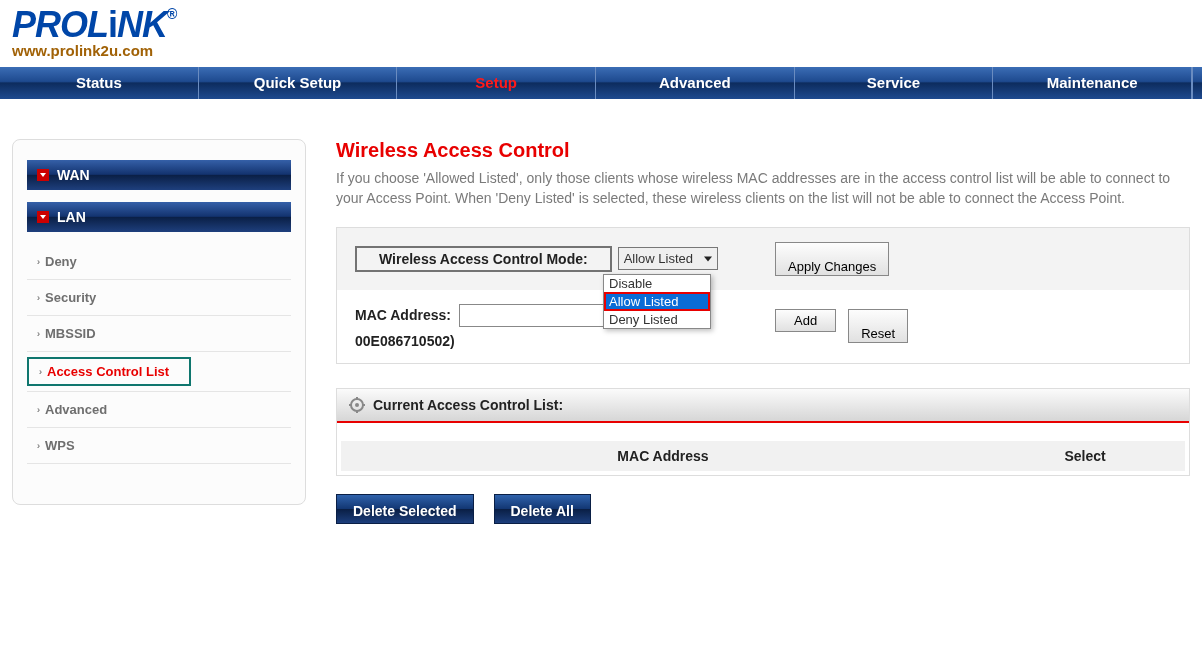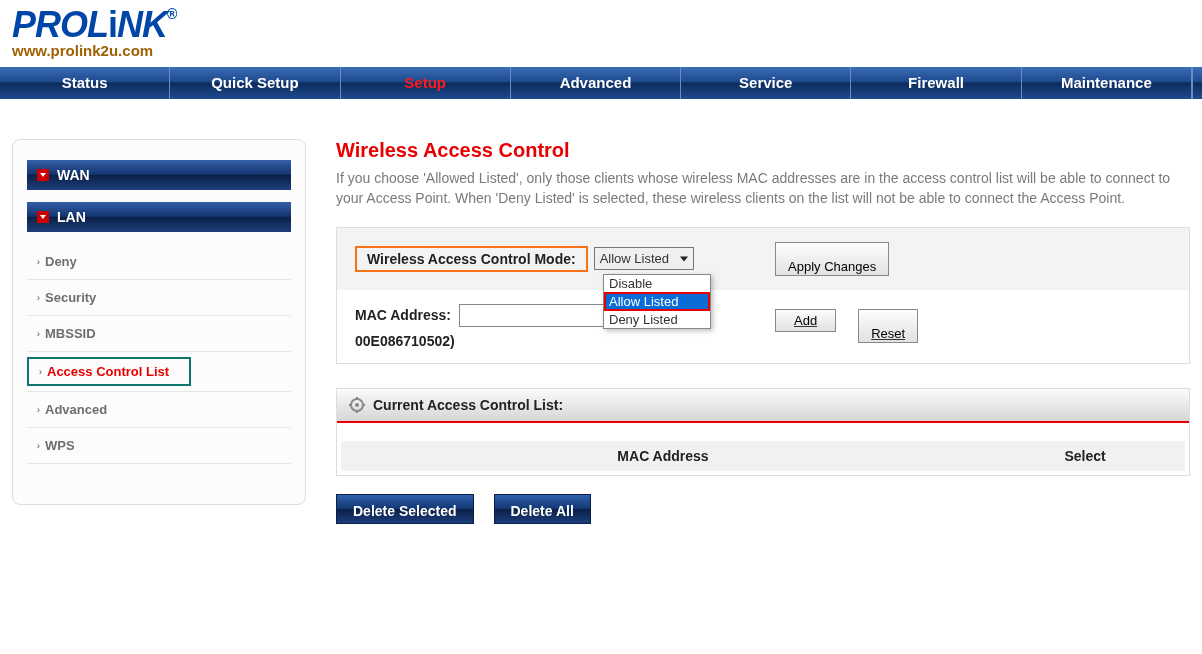--- a/index.html
+++ b/index.html
@@ -22,21 +22,21 @@
 .side-sub.selected { color: #e80000; }
 .red-frame { border: 2px solid #0f766e; display:inline-block; }
 .content { flex: 1; }
 .page-title { color: #e80000; font-size: 20px; font-weight: bold; margin-bottom: 6px; }
 .desc { color: #7a7a7a; line-height: 1.45; margin-bottom: 18px; }
 .form-box { border: 1px solid #ddd; }
 .form-row { display: flex; align-items: center; padding: 14px 18px; }
 .form-row.alt { background: #f3f3f3; }
 .form-left { width: 420px; display:flex; align-items:center; flex-wrap: wrap; gap:6px; position:relative; }
 .form-label { font-weight: bold; color: #222; }
-.red-inline { border: 2px solid #f97316; padding: 3px 10px; }
+.red-inline { border: 2px solid #737373; padding: 3px 22px; }
 .sel-box { border:1px solid #777; background:#efefef; height:23px; font-size:13px; padding:0 18px 0 5px; position:relative; display:inline-flex; align-items:center; cursor:pointer; min-width:100px; }
 .sel-box::after { content:''; position:absolute; right:5px; top:50%; transform:translateY(-50%); border-left:4px solid transparent; border-right:4px solid transparent; border-top:5px solid #222; }
 .dropdown-open { position:absolute; top:28px; left:248px; width:108px; background:#fff; border:1px solid #888; box-shadow:2px 2px 5px rgba(0,0,0,0.25); z-index:10; font-size:13px; }
 .drop-opt { padding:1px 5px; cursor:pointer; }
 .drop-opt.hl { background:#0a6cd6; color:#fff; border:2px solid #e80000; padding: 0px 3px;}
 .text-input { height: 23px; border:1px solid #888; width: 180px; padding:0 4px; font-size:13px; }
 .std-btn { height:23px; background: linear-gradient(to bottom,#fdfdfd,#e1e1e1); border:1px solid #888; font-size:13px; padding:16px 12px; cursor:pointer; }
 .acl-box { border:1px solid #ddd; margin-top:24px; }
 .acl-head { display:flex; align-items:center; background: linear-gradient(to bottom,#fbfbfb,#d6d6d6); border-bottom:2px solid #e80000; height:34px; padding:0 12px; font-weight:bold; color:#222; }
 .acl-head svg { margin-right:8px; }
@@ -57,21 +57,20 @@
   </div>
   <div class="url">www.prolink2u.com</div>
 </div>
 
 <div class="navbar">
   <div class="nav-item">Status</div>
   <div class="nav-item">Quick Setup</div>
   <div class="nav-item active">Setup</div>
   <div class="nav-item">Advanced</div>
   <div class="nav-item">Service</div>
-  <div class="nav-item">Firewall</div>
   <div class="nav-item">Maintenance</div>
   <div class="nav-cap"></div>
 </div>
 
 <div class="layout">
   <div class="sidebar">
     <div class="side-main">
       <svg width="12" height="12">
           <rect width="12" height="12" fill="#c00"></rect>
           <path d="M3 4 L6 8 L9 4 Z" fill="#fff"></path>
@@ -139,21 +138,21 @@
       <div class="form-row">
         <div class="form-left" style="flex-direction:row; align-items:flex-start;">
           <div style="display:flex; flex-direction:column; gap:6px;">
             <div style="display:flex; align-items:center; gap:8px;">
               <span class="form-label">MAC Address:</span>
               <input class="text-input" value="" style="">
             </div>
             <span class="mac-hint">00E086710502)</span>
           </div>
         </div>
-        <div class="form-right" style="display:flex; gap:22px;text-decoration:underline;">
+        <div class="form-right" style="display:flex; gap:12px;">
           <button class="std-btn" style="padding:0 18px;">Add</button>
           <button class="std-btn">Reset</button>
         </div>
       </div>
     </div>
 
     <div class="acl-box">
       <div class="acl-head">
         <svg width="16" height="16" viewBox="0 0 16 16">
             <circle cx="8" cy="8" r="6" fill="none" stroke="#888" stroke-width="2"></circle>

